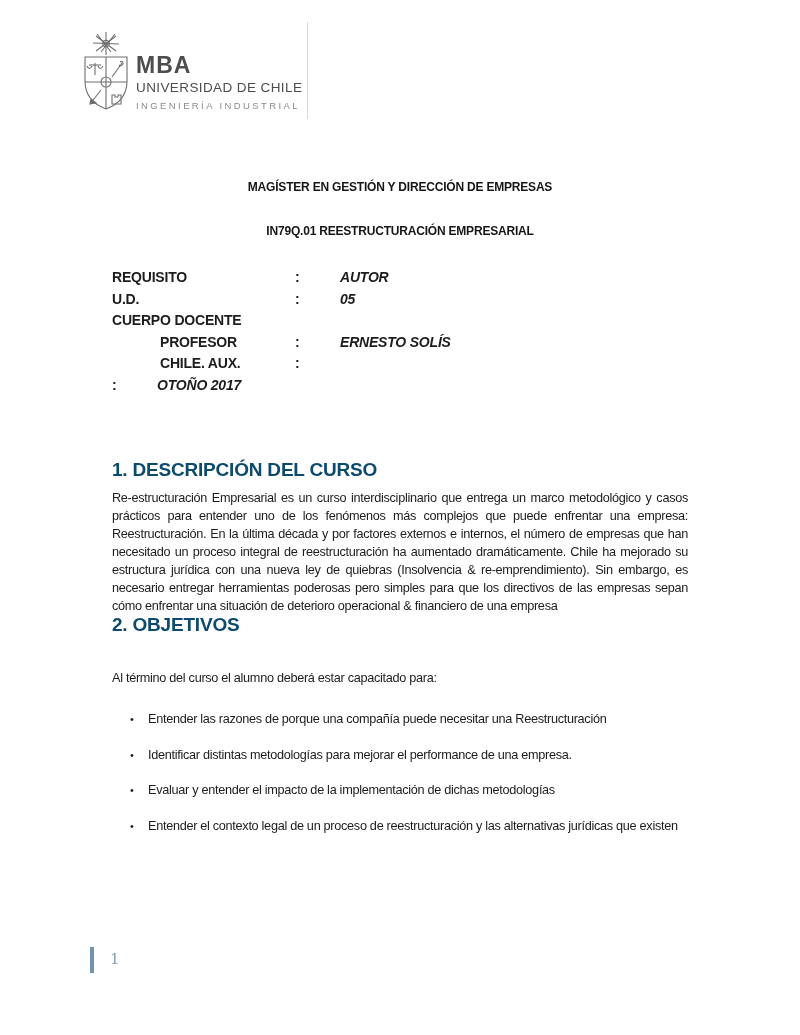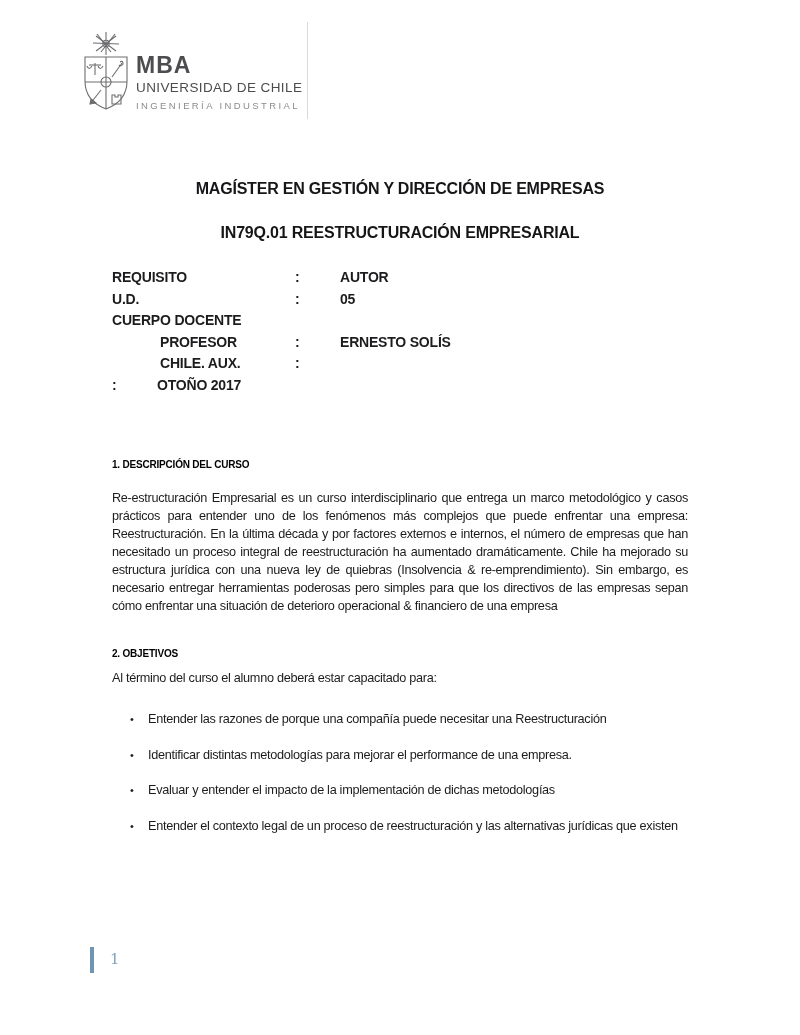--- a/index.html
+++ b/index.html
@@ -34,52 +34,52 @@
   }
   .logo-divider {
     position: absolute; left: 307px; top: 22px;
     width: 1px; height: 97px; background: #d9d9d9;
   }
 
   
   .doc-title, .doc-subtitle {
     position: absolute; left: 0; width: 800px;
     text-align: center; font-weight: bold;
-    font-size: 16px; letter-spacing: -0.2px; color: #161618;
+    font-size: 12px; letter-spacing: -0.2px; color: #161618;
   }
   .doc-title { top: 180px; }
   .doc-subtitle { top: 224px; }
 
   
   .fields { position: absolute; left: 112px; top: 267px; width: 500px; }
   .field-row {
     display: flex; align-items: baseline;
     height: 21.5px; line-height: 21.5px;
     font-weight: bold; font-size: 14px; letter-spacing: -0.2px;
     white-space: nowrap;
     justify-content: center;
   }
   .field-label { width: 183px; flex: 0 0 183px; }
   .field-label.indent { padding-left: 48px; }
   .field-colon { width: 45px; flex: 0 0 45px; }
-  .field-value { flex: 1; }
+  .field-value { flex: 1; font-style: italic; }
 
   
   .section-heading {
     position: absolute; left: 112px;
-    font-weight: bold; font-size: 10px; letter-spacing: -0.2px;
-    color: #000000;
+    font-weight: bold; font-size: 19px; letter-spacing: -0.2px;
+    color: #0c4a6e;
   }
   .sec1-heading { top: 459px; }
   .sec1-body {
     position: absolute; left: 112px; top: 489px; width: 576px;
     font-size: 12.7px; line-height: 18px; letter-spacing: -0.3px;
     text-align: justify;
   }
-  .sec2-heading { top: 648px; }
+  .sec2-heading { top: 614px; }
   .sec2-intro {
     position: absolute; left: 112px; top: 669px; width: 576px;
     font-size: 12.7px; line-height: 18px; letter-spacing: -0.3px;
   }
 
   
   .bullets {
     position: absolute; left: 130px; top: 710px; width: 558px;
     list-style: none;
   }

